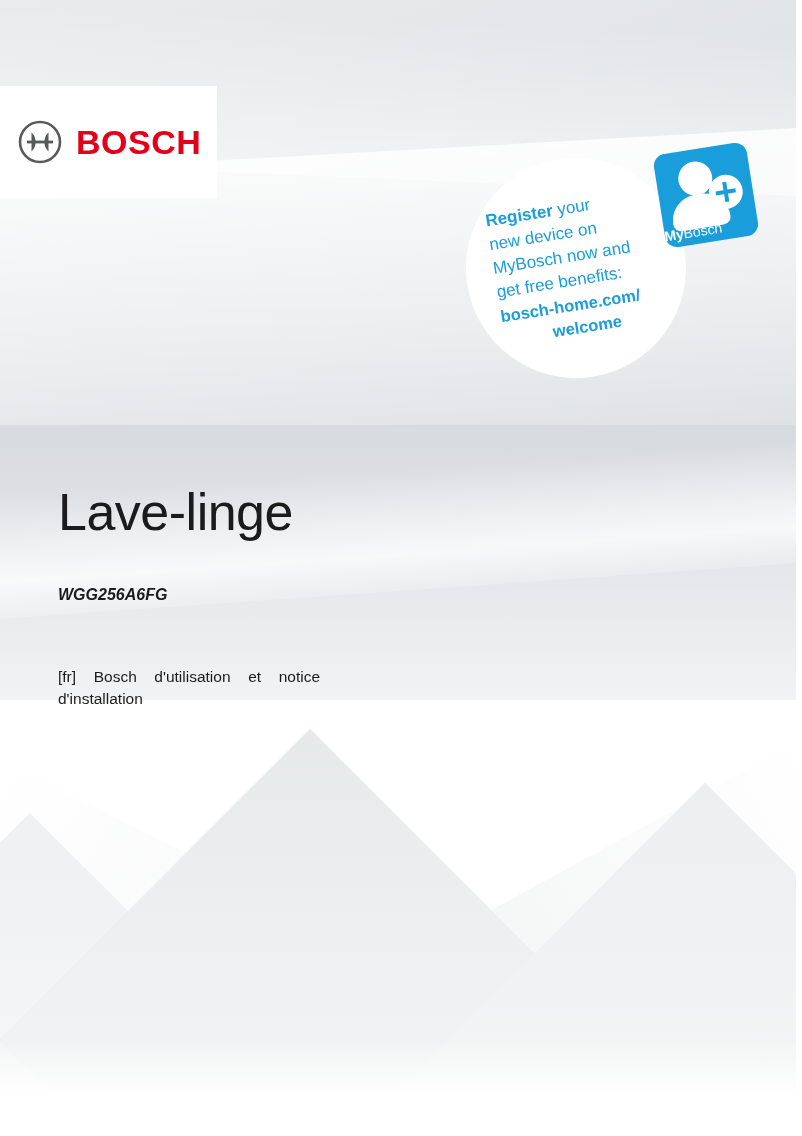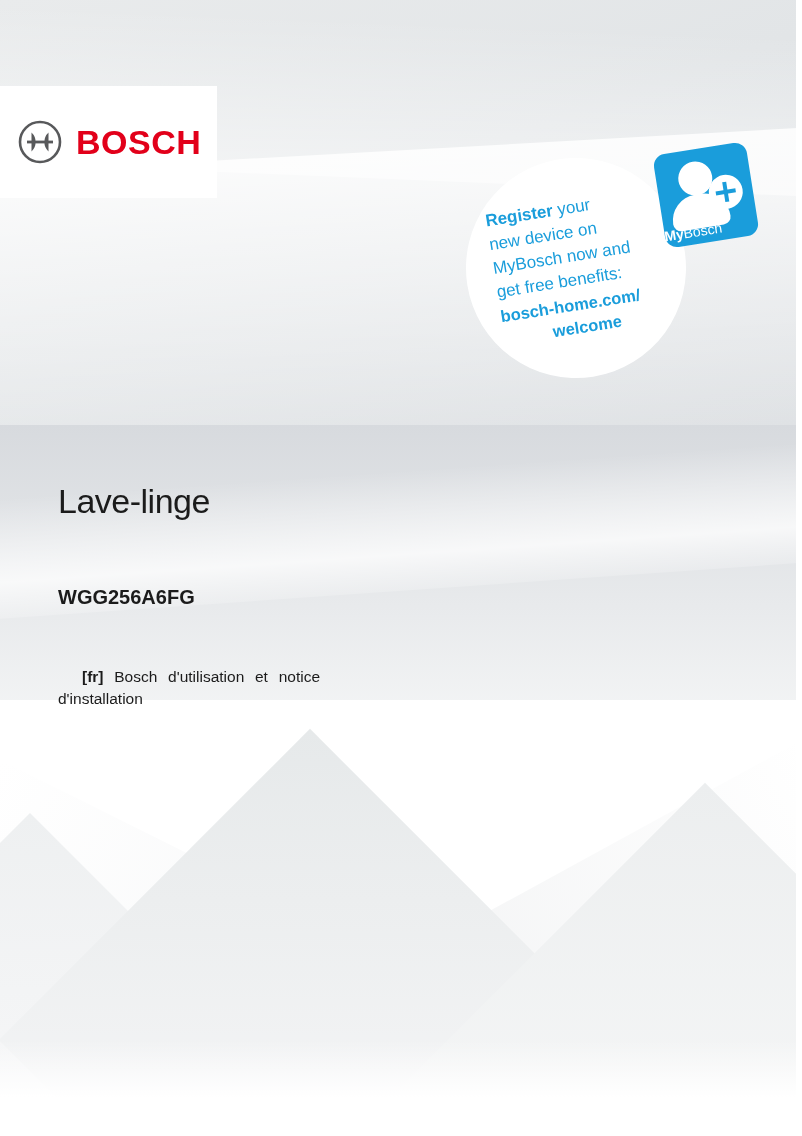--- a/index.html
+++ b/index.html
@@ -209,46 +209,46 @@
     color: #ffffff;
     font-size: 14px;
     font-family: "Liberation Sans", sans-serif;
   }
   .mybosch-label .my { font-weight: bold; }
 
   
   .title {
     position: absolute;
     left: 58px; top: 482px;
-    font-size: 34px;
+    font-size: 52px;
     color: #1b1b1b;
     font-family: "Liberation Sans", sans-serif;
     letter-spacing: -0.5px;
   }
   .model {
     position: absolute;
     left: 58px; top: 586px;
-    font-size: 20px;
+    font-size: 16px;
     font-weight: bold;
     color: #1b1b1b;
     font-family: "Liberation Sans", sans-serif;
+    font-style: italic;
   }
   .doc-line {
     position: absolute;
     left: 58px; top: 666px;
     width: 262px;
     font-size: 15.5px;
     line-height: 1.4;
     color: #1b1b1b;
     font-family: "Liberation Sans", sans-serif;
     text-align: justify;
   }
   .doc-line .lang {
-    font-weight: bold;
-    margin-left: 24px;
+    font-weight: normal;
   }
 </style>
 </head>
 <body>
 
 <div class="page">
 
   <div class="bg">
     <div class="bg-top"></div>
     <div class="bg-top-sheen2"></div>

